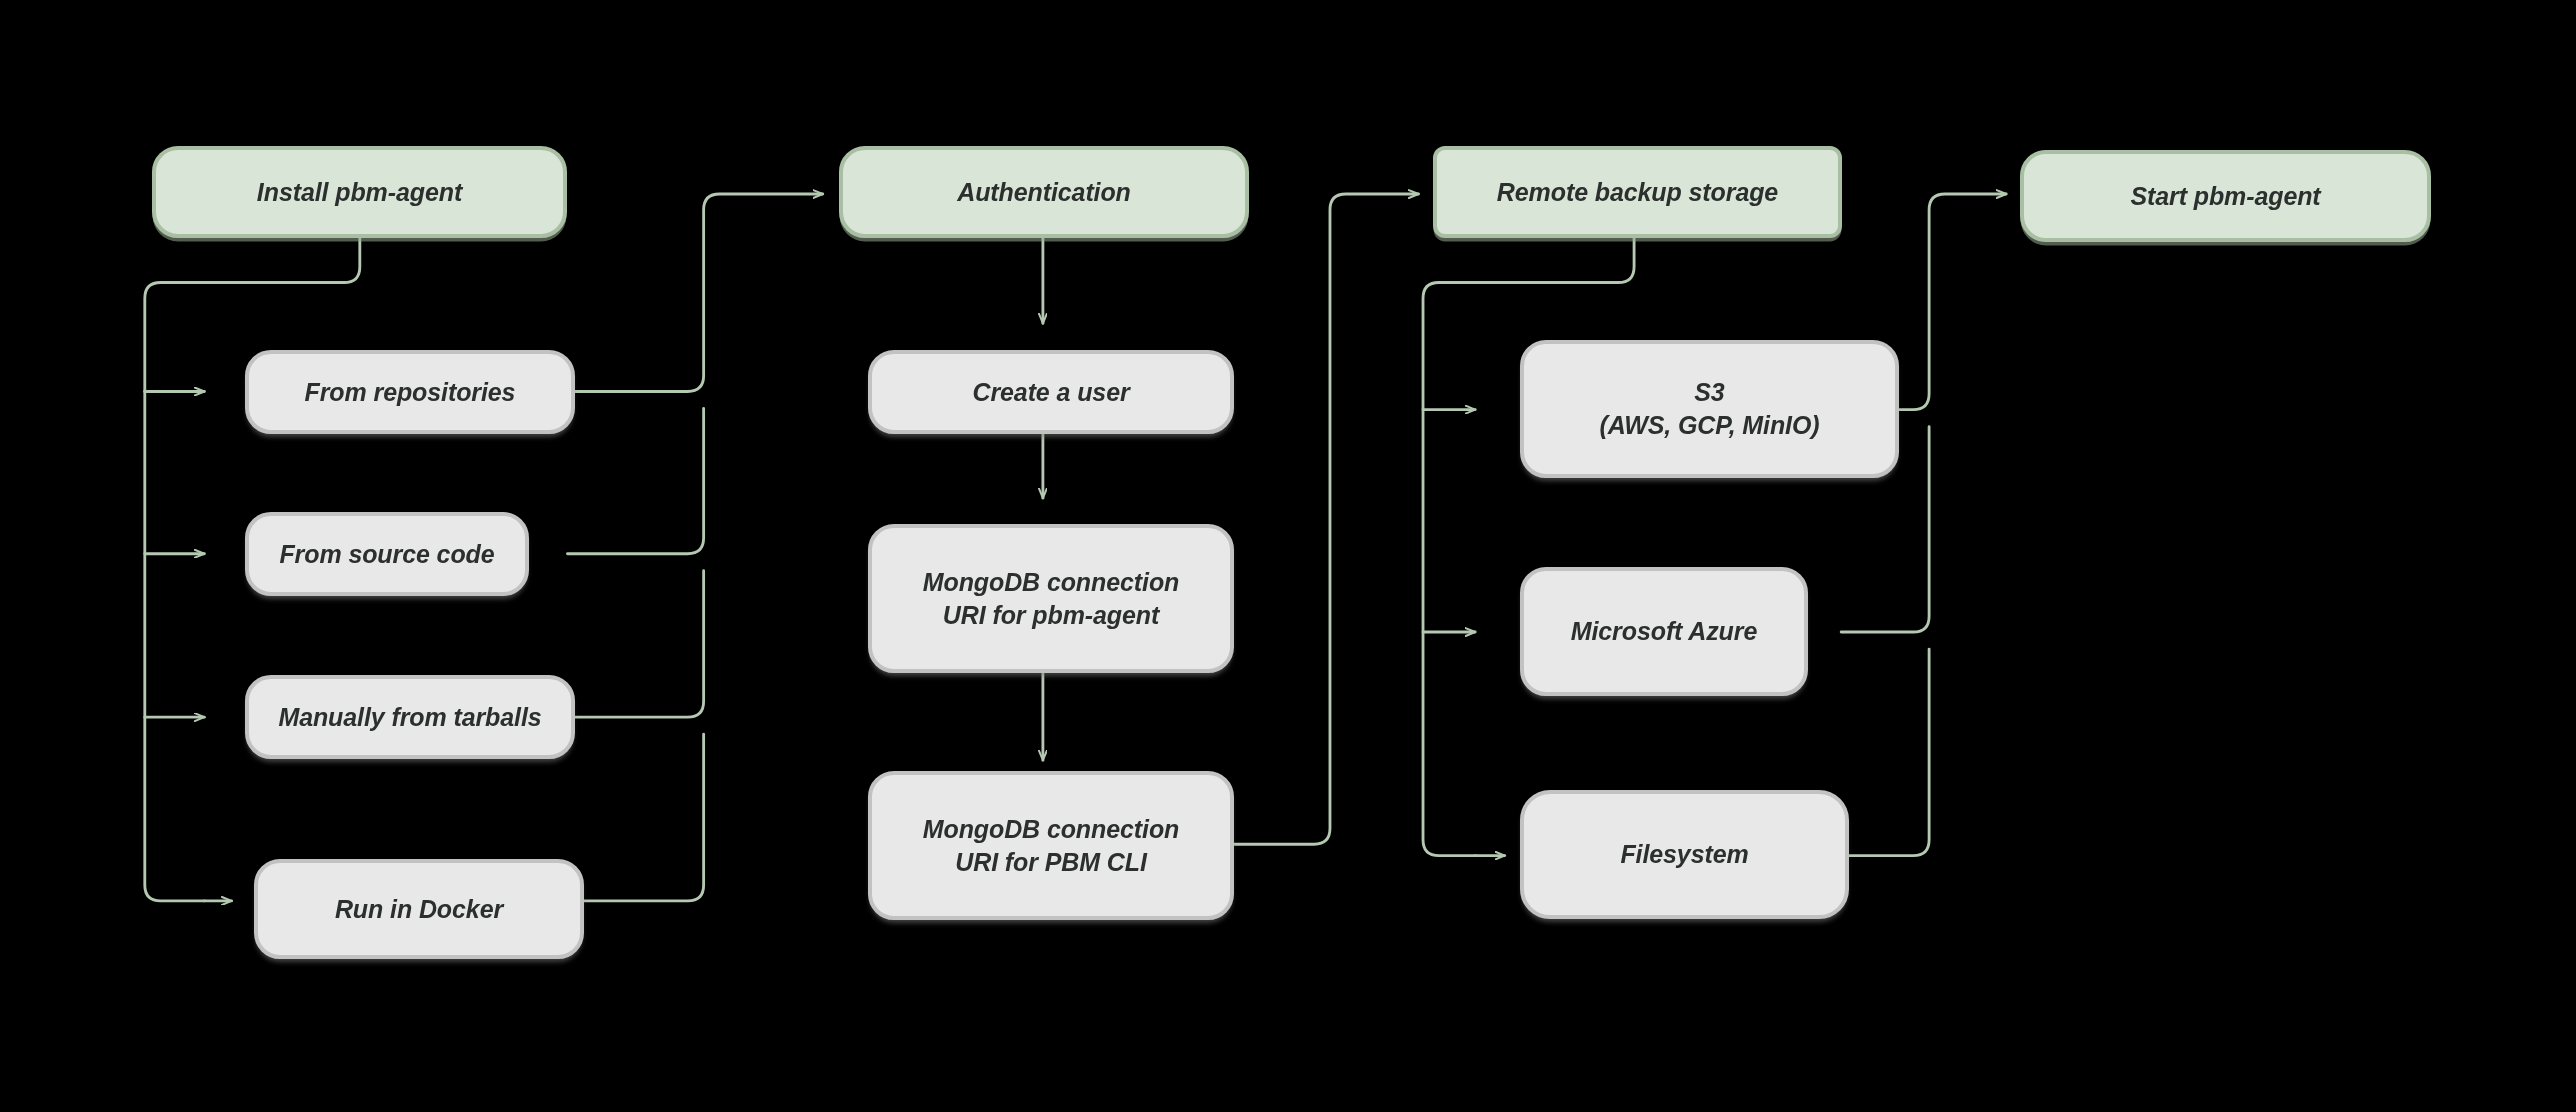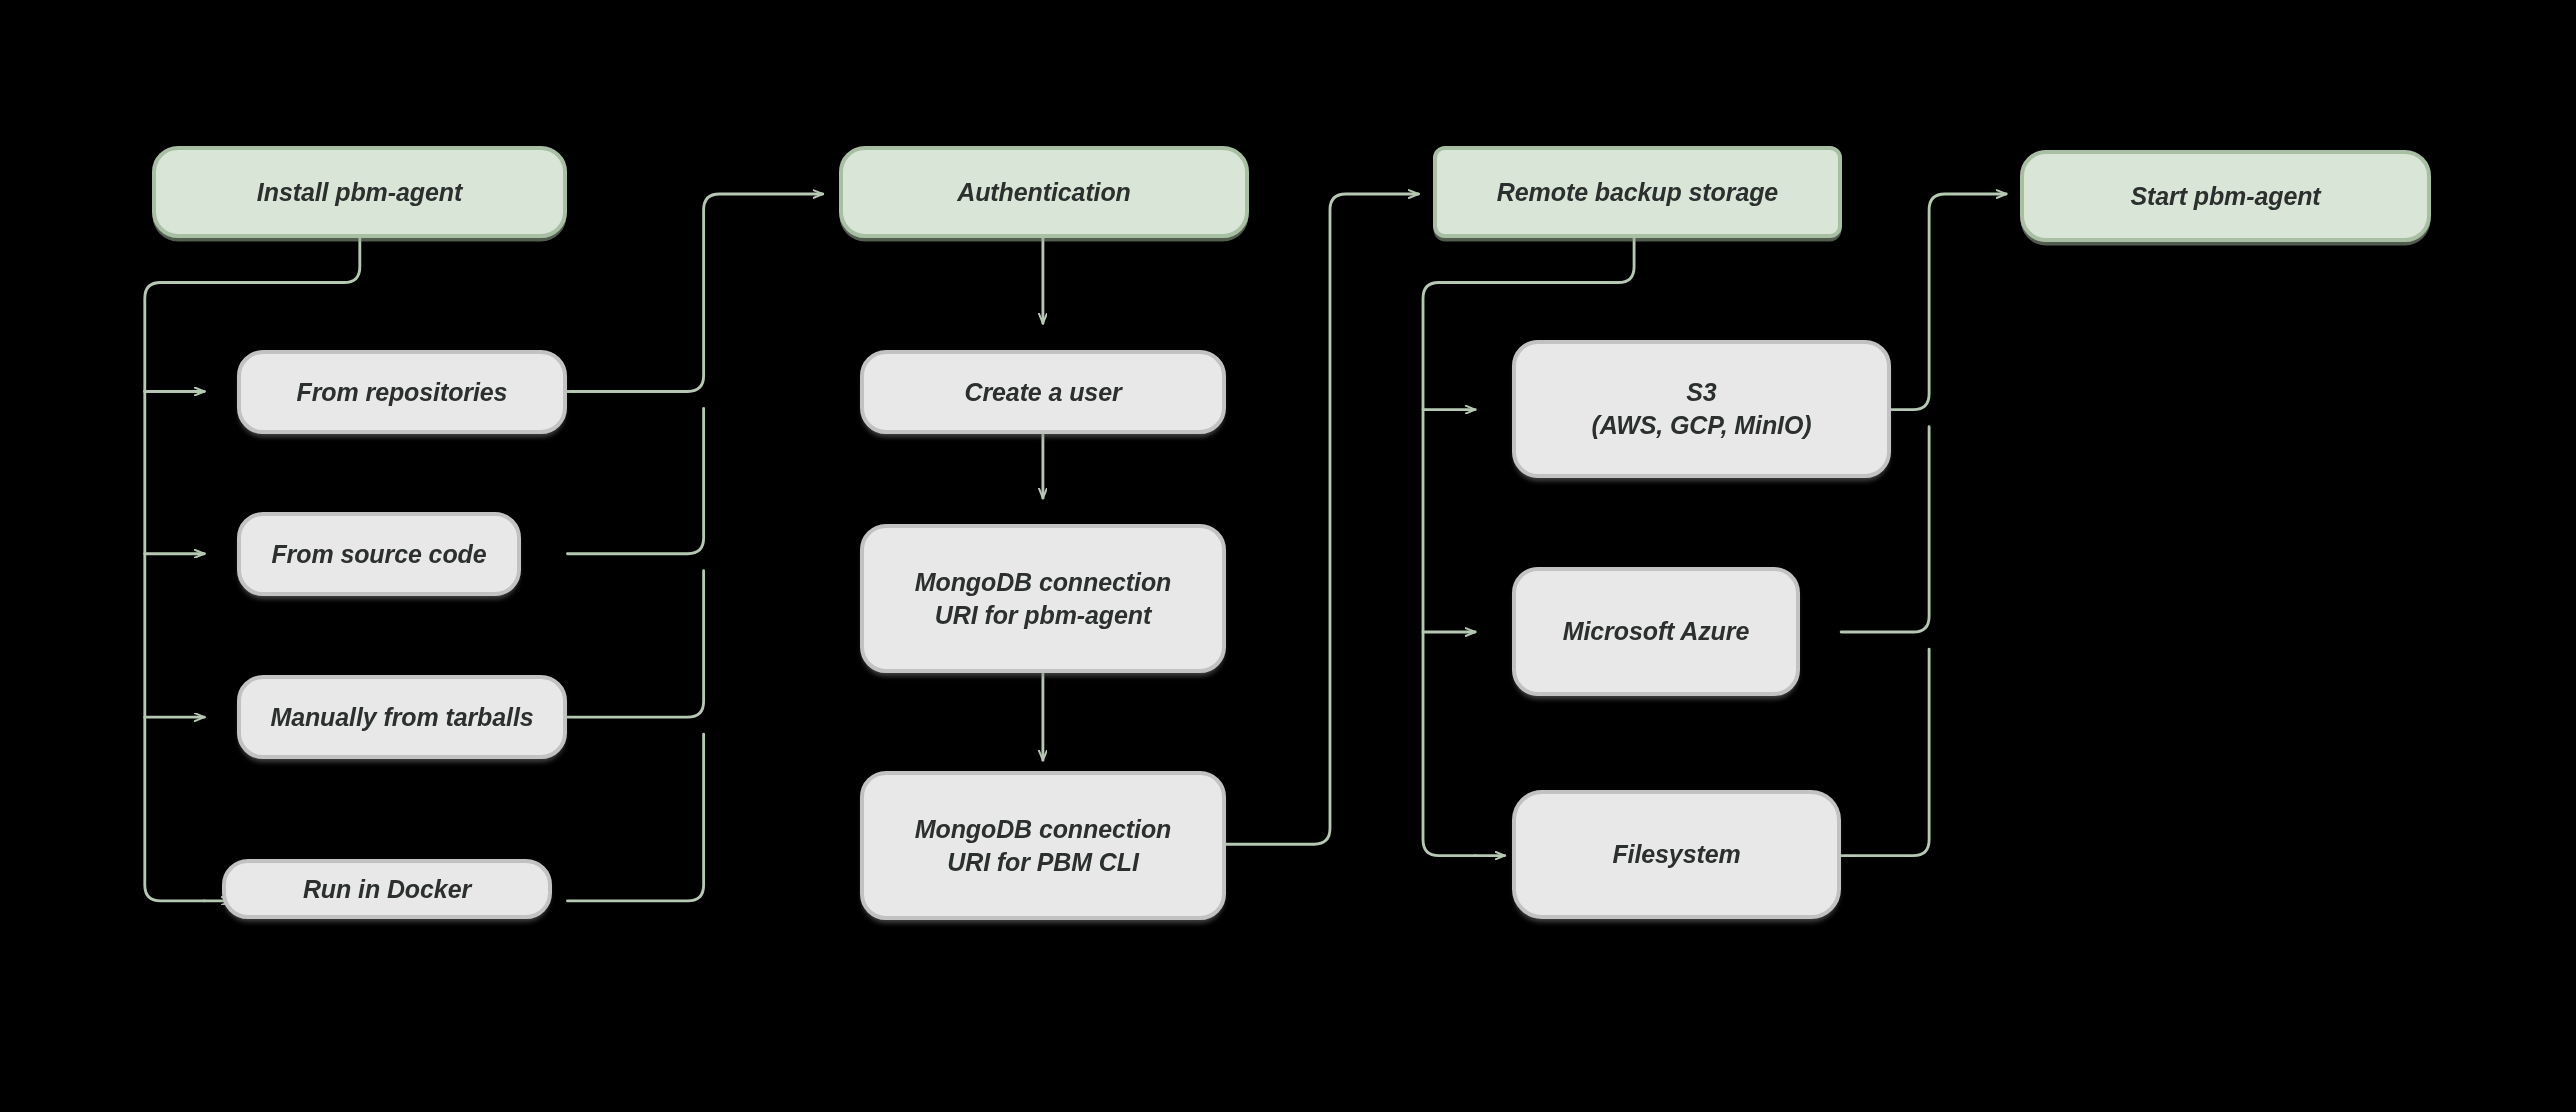--- a/index.html
+++ b/index.html
@@ -21,20 +21,21 @@
   }
   .node.green{
     background:#d9e5d6;
     border:4px solid #a8bfa3;
     box-shadow:0 4px 0 -0.6px rgba(150,170,146,.55);
   }
   .node.grey{
     background:#e8e8e8;
     border:4px solid #c2c2c2;
     box-shadow:0 5.1px 5.1px -2.3px rgba(120,120,120,.55);
+    margin-left:8px;
   }
   .node .lbl{display:block;white-space:pre-line;font-style:italic;}
 </style>
 </head>
 <body>
 
 <div id="stage">
 
   <svg id="edges" viewBox="0 0 4540 1960" xmlns="http://www.w3.org/2000/svg">
     <defs>
@@ -82,21 +83,21 @@
   </div>
 
   <div class="node grey" style="left:237px;top:512px;width:284px;height:84px;font-size:25px;">
     <span class="lbl">From source code</span>
   </div>
 
   <div class="node grey" style="left:237px;top:675px;width:330px;height:84px;font-size:25px;">
     <span class="lbl">Manually from tarballs</span>
   </div>
 
-  <div class="node grey" style="left:222px;top:859px;width:330px;height:60px;font-size:25px;text-align:center;">
+  <div class="node grey" style="left:246px;top:859px;width:330px;height:100px;font-size:25px;text-align:center;">
     <span class="lbl">Run in Docker</span>
   </div>
 
   <div class="node green" style="left:839px;top:146px;width:410px;height:92px;font-size:25px;border-radius:26px;">
     <span class="lbl">Authentication</span>
   </div>
 
   <div class="node grey" style="left:860px;top:350px;width:366px;height:84px;font-size:25px;">
     <span class="lbl">Create a user</span>
   </div>

